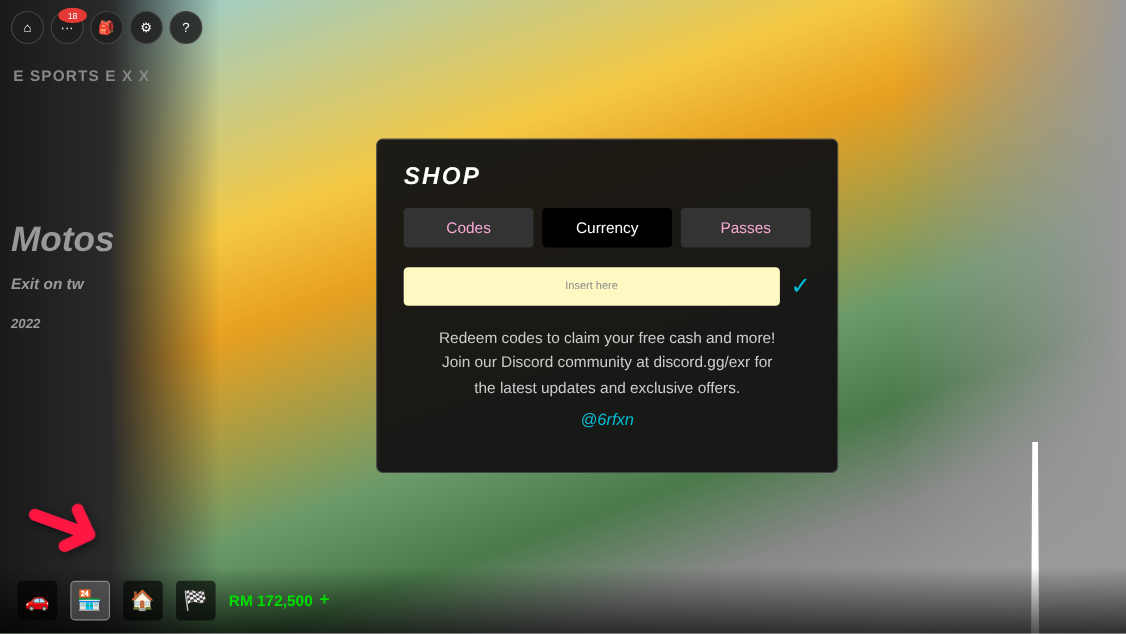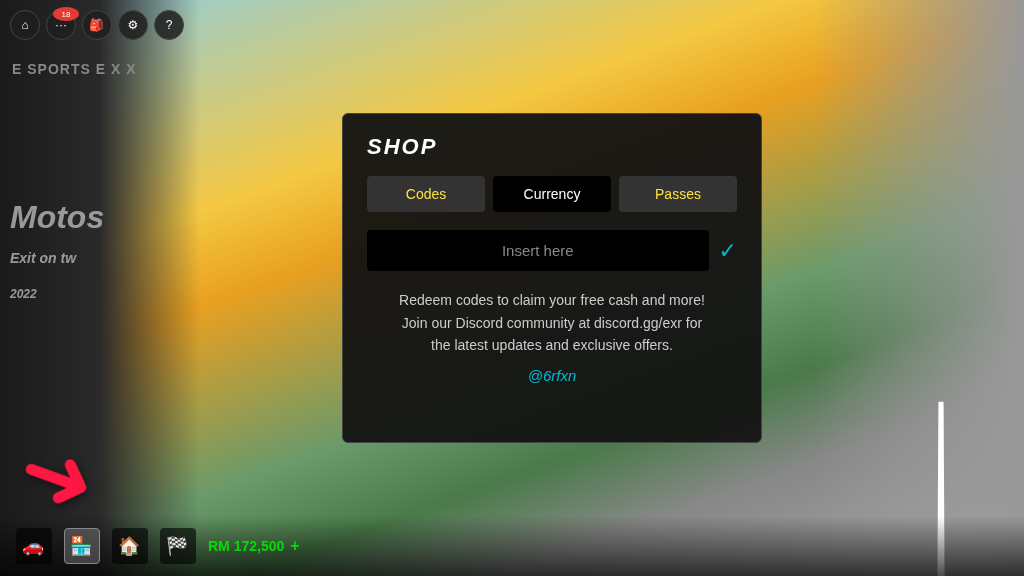--- a/index.html
+++ b/index.html
@@ -80,21 +80,21 @@
       align-items: center;
       justify-content: center;
     }
 
     
     .shop-modal {
       background: rgba(20, 20, 20, 0.96);
       border: 1px solid #444;
       border-radius: 6px;
       width: 420px;
-      padding: 20px 24px 40px;
+      padding: 20px 24px 21px;
       position: relative;
       margin-left: 80px;
       margin-top: -20px;
     }
 
     .shop-title {
       font-size: 22px;
       font-weight: 900;
       color: #ffffff;
       letter-spacing: 2px;
@@ -109,47 +109,47 @@
       gap: 8px;
       margin-bottom: 18px;
     }
 
     .tab-btn {
       flex: 1;
       padding: 10px 8px;
       background: #333;
       border: none;
       border-radius: 4px;
-      color: #fde047;
+      color: #f9a8d4;
       font-size: 14px;
       cursor: pointer;
       text-align: center;
     }
 
     .tab-btn.active {
       background: #000000;
       color: #fff;
     }
 
     
     .input-row {
       display: flex;
       align-items: center;
       gap: 10px;
       margin-bottom: 18px;
     }
 
     .code-input {
       flex: 1;
-      background: #000000;
+      background: #fef9c3;
       border: none;
       border-radius: 4px;
       padding: 12px 16px;
       color: #888;
-      font-size: 15px;
+      font-size: 10px;
       text-align: center;
       outline: none;
     }
 
     .code-input::placeholder {
       color: #888;
     }
 
     .check-btn {
       background: transparent;

